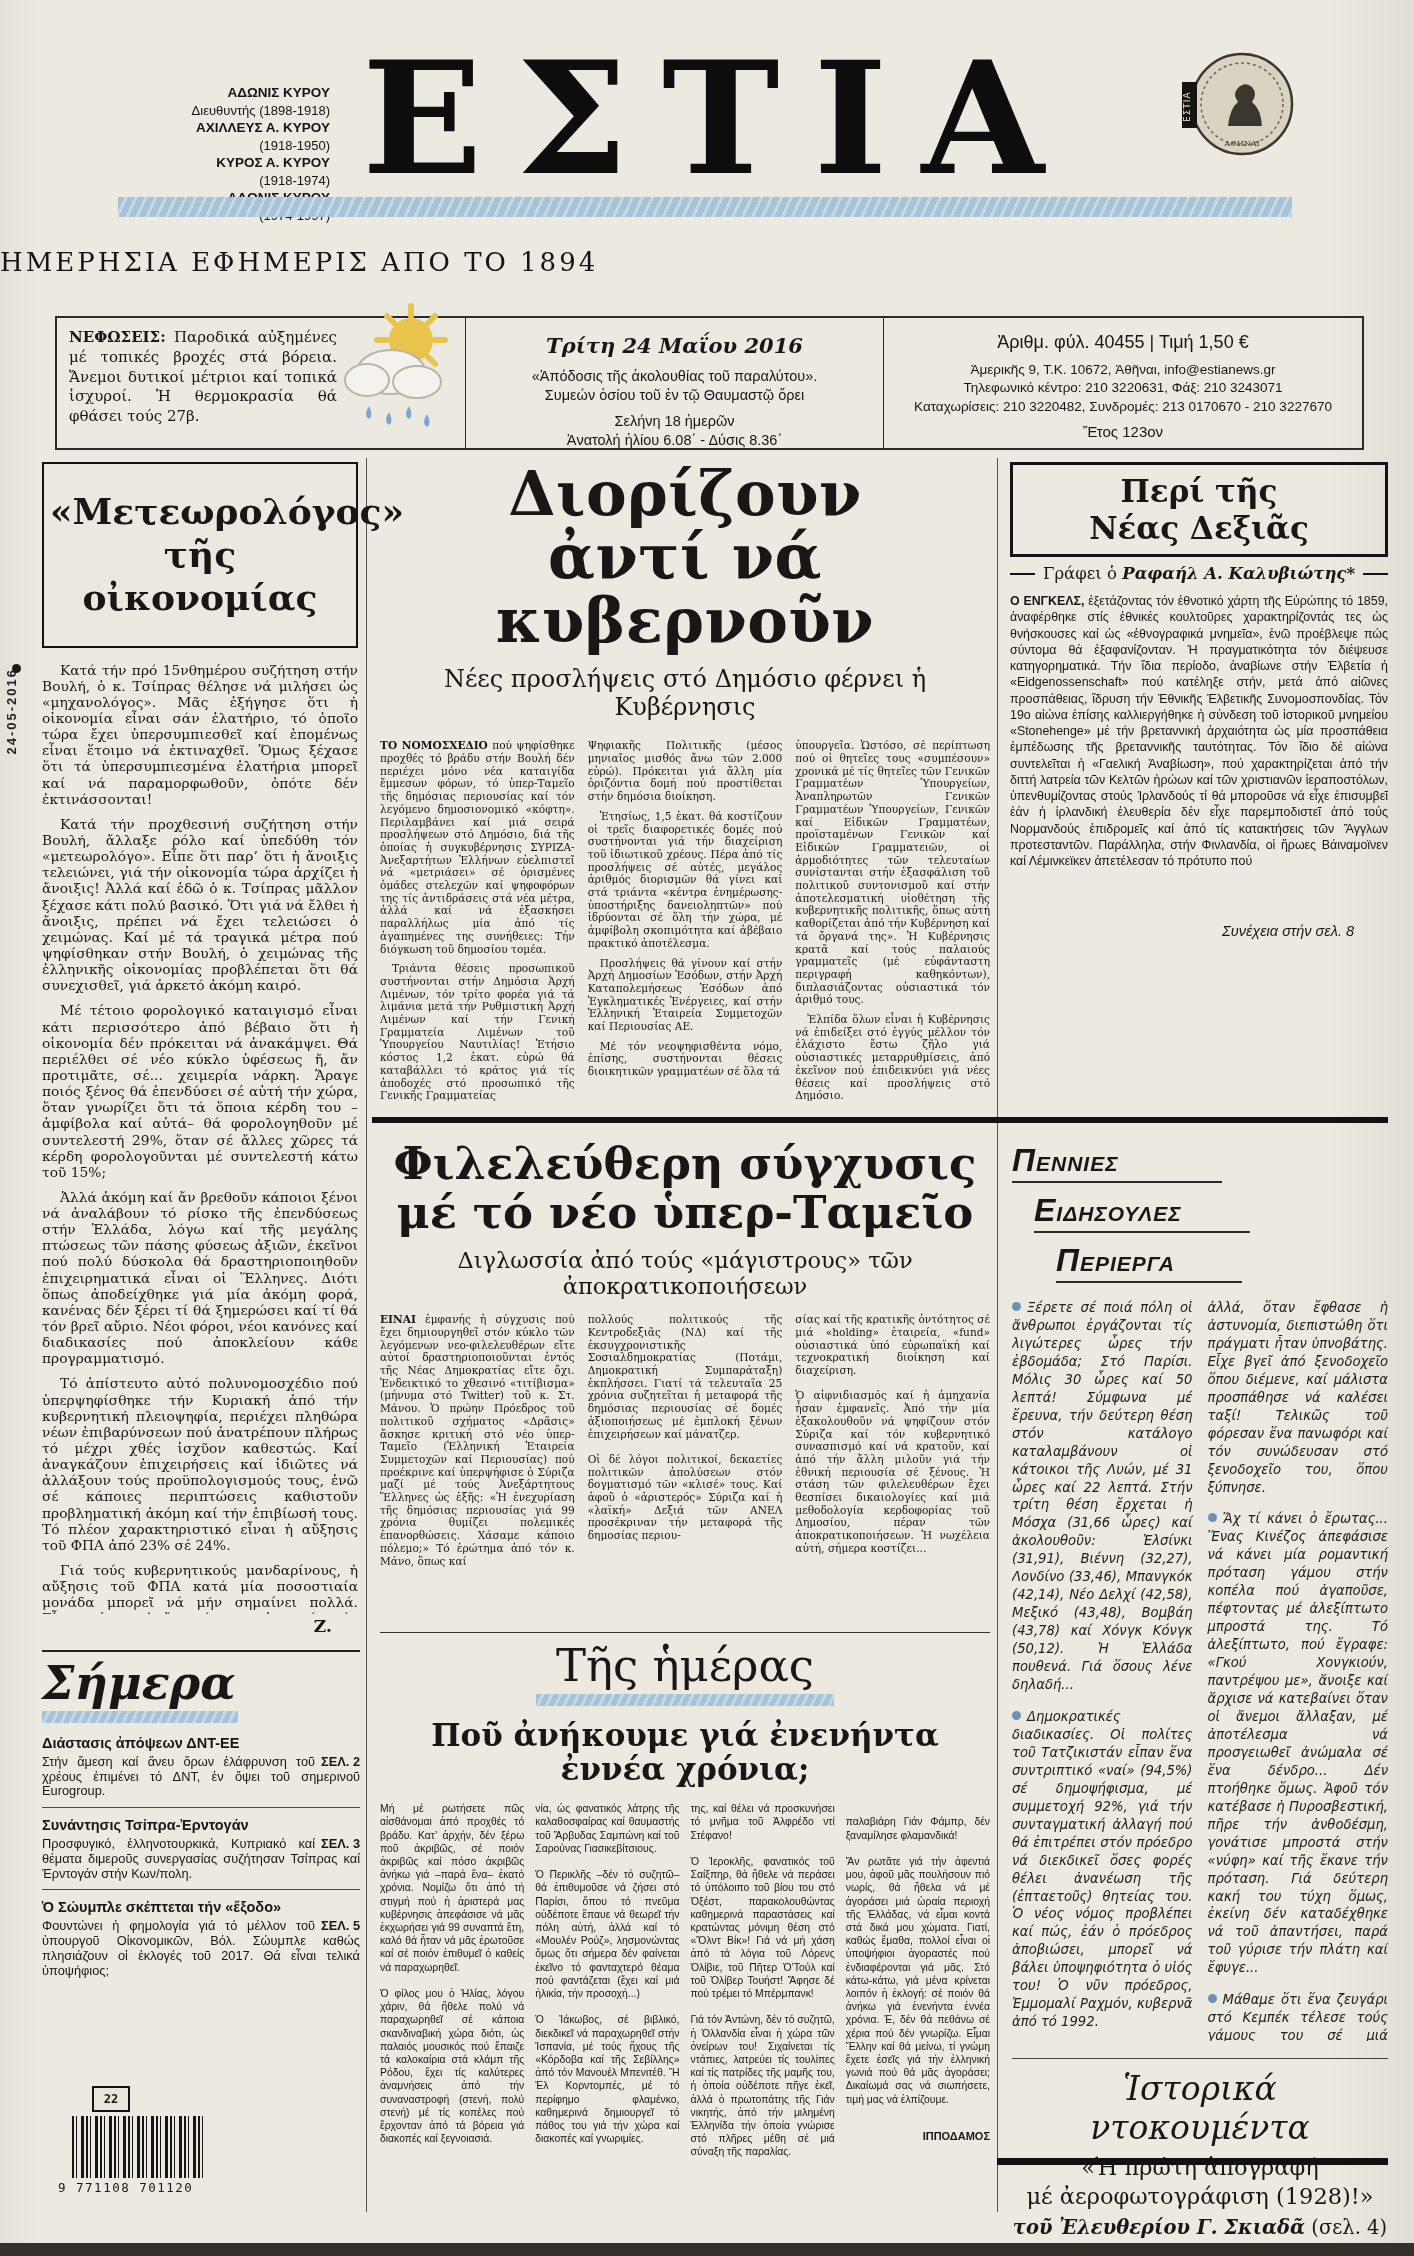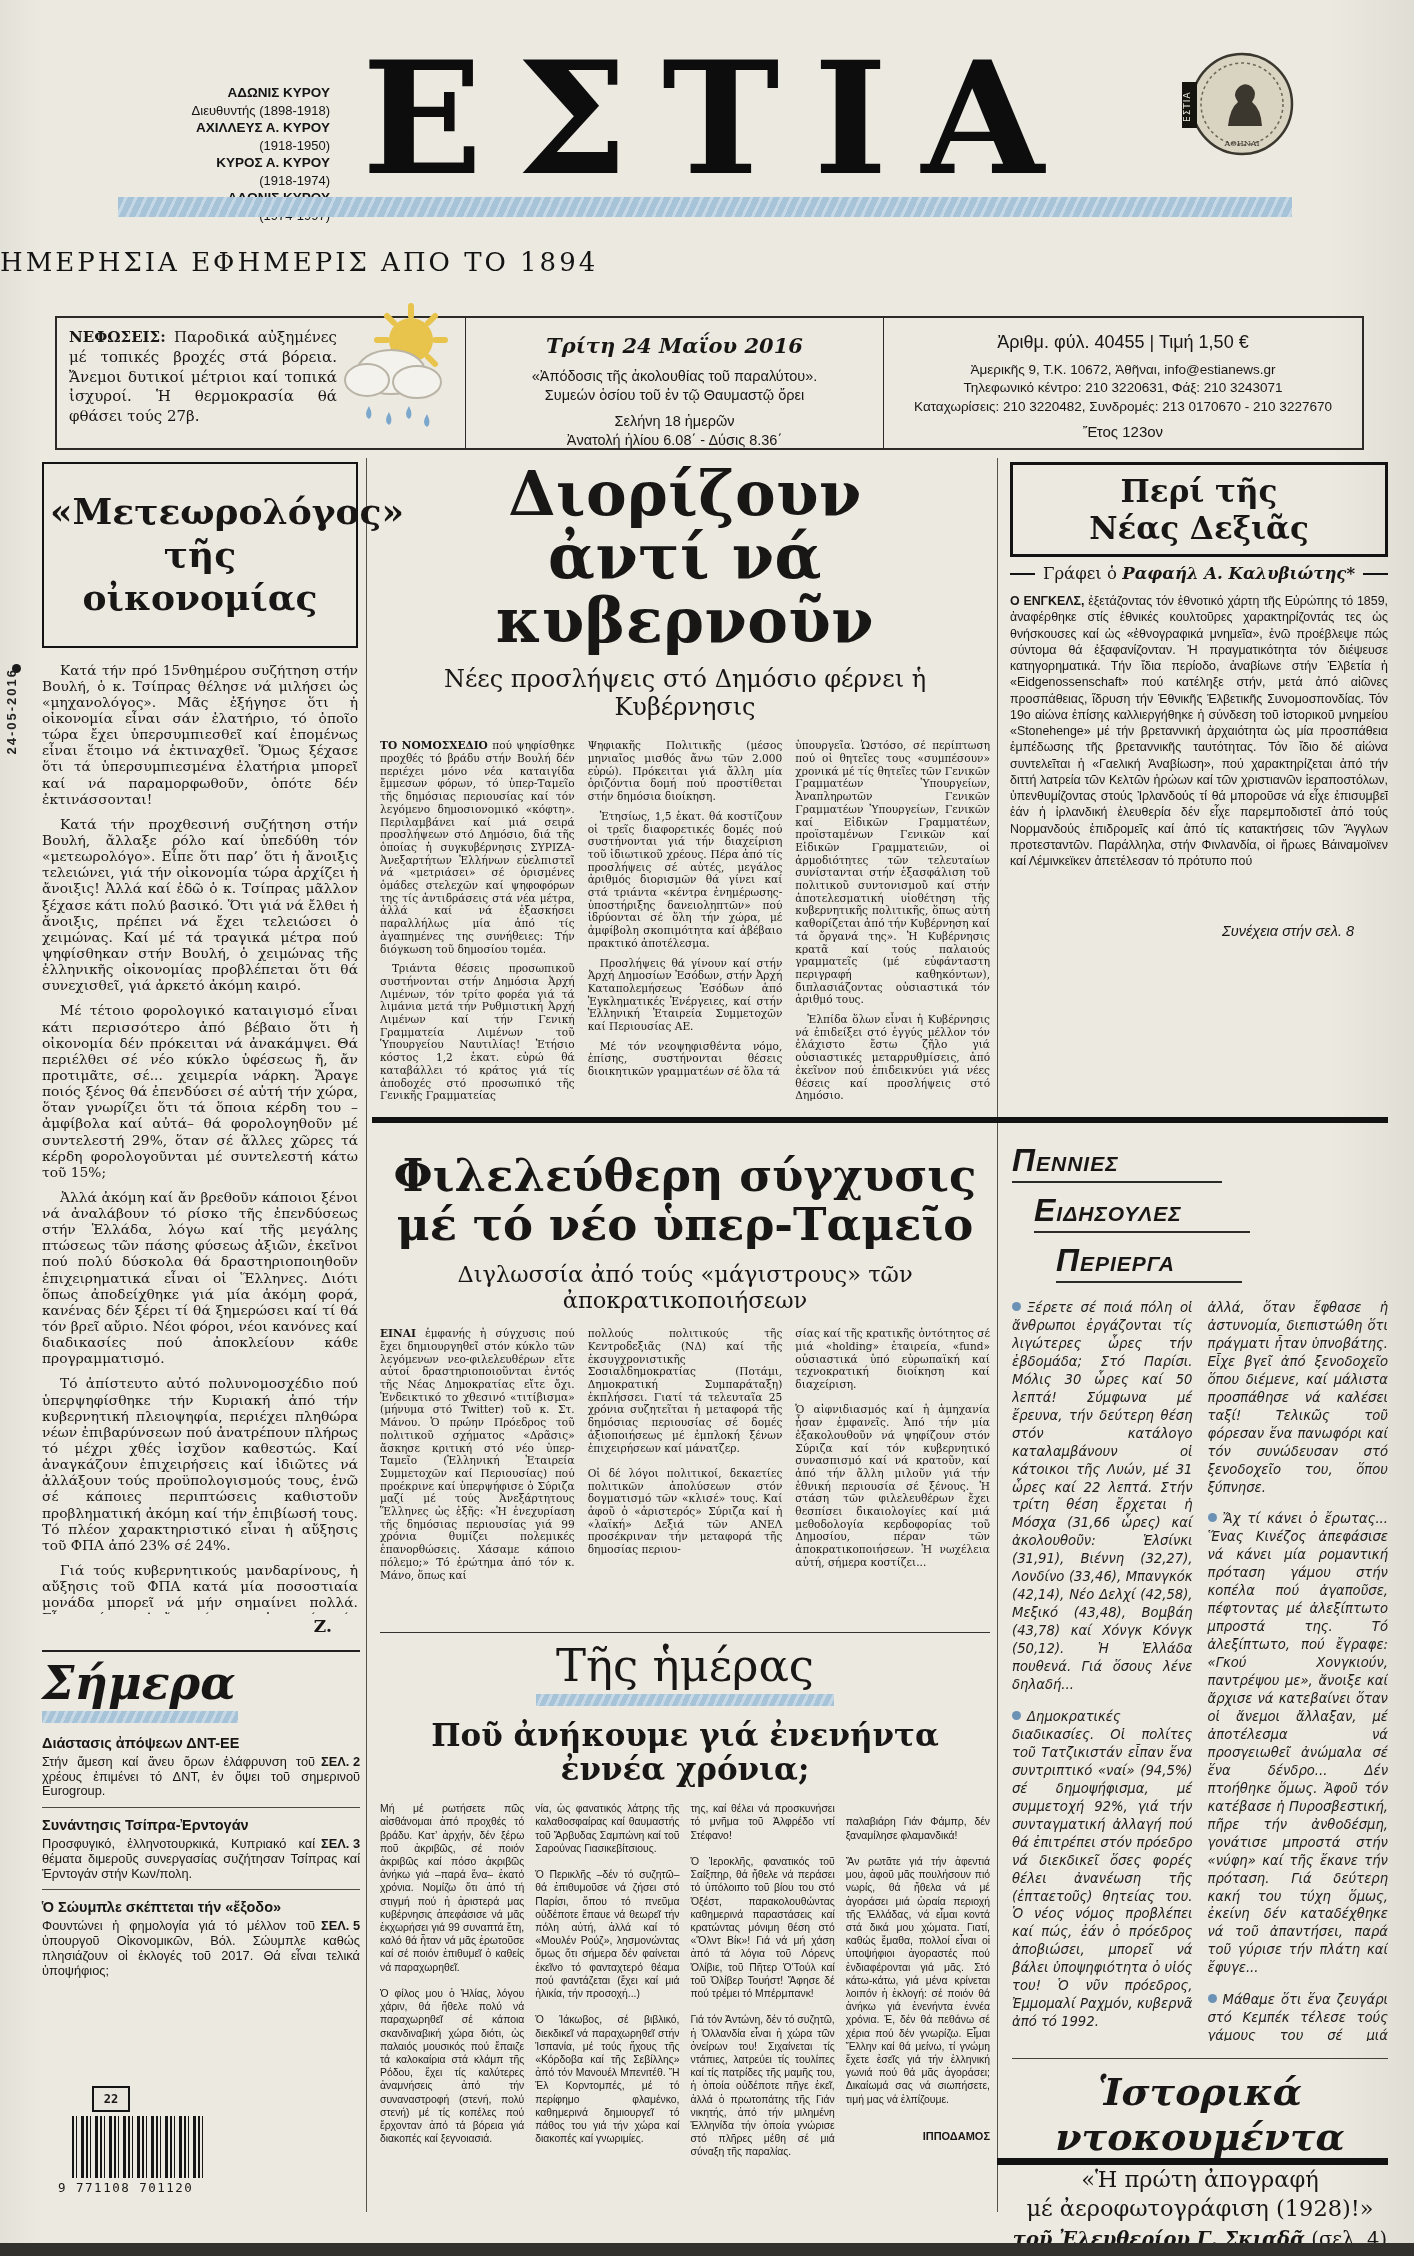--- a/index.html
+++ b/index.html
@@ -81,21 +81,21 @@
   #rb-author{margin-top:6px;font-size:19px;}
   #rb-author b{font-style:italic;}
 
   
   #rule-mid{left:372px;top:1117px;width:1016px;height:6px;background:#121212;}
   #rule-br{left:997px;top:2158px;width:391px;height:7px;background:#121212;}
   #bottom-edge{left:0;top:2243px;width:1414px;height:13px;background:#33312d;}
 
   
   #mid-article{left:380px;top:1140px;width:610px;text-align:center;}
-  #mid-article h2{margin:12px;font-size:45px;line-height:1.08;font-weight:bold;}
+  #mid-article h2{margin:0;font-size:45px;line-height:1.08;font-weight:bold;}
   #mid-article .subhead{margin-top:10px;font-size:22.5px;}
   #mid-cols{margin-top:14px;display:flex;gap:13px;height:298px;overflow:hidden;
     text-align:justify;}
   #mid-cols .col{flex:1;font-size:10.6px;line-height:1.2;white-space:pre-line;}
 
   
   #pennies{left:1012px;top:1142px;width:376px;}
   .pen-h{font-family:"Liberation Sans",sans-serif;font-style:italic;font-weight:bold;
     font-size:21px;letter-spacing:1px;border-bottom:2.5px solid #2a2a28;
     padding-bottom:2px;margin-bottom:9px;width:210px;}
@@ -139,21 +139,21 @@
     background:repeating-linear-gradient(115deg,#a7c3d8 0 5px,#c6d8e6 5px 8px);}
   #ti-title{font-weight:bold;font-size:31px;line-height:1.1;}
   #ti-cols{margin-top:16px;display:flex;gap:11px;height:418px;overflow:hidden;text-align:justify;}
   #ti-cols .col{flex:1;font-family:"Liberation Sans",sans-serif;font-size:10.4px;
     line-height:1.27;white-space:pre-line;}
   #ti-sig{font-weight:bold;text-align:right;font-size:11px;margin-top:24px;}
 
   
   #historika{left:1012px;top:2058px;width:376px;border-top:1.5px solid #43413c;
     padding-top:10px;text-align:center;}
-  #hi-title{font-weight:bold;font-style:italic;font-size:38px;}
+  #hi-title{font-weight:normal;font-style:italic;font-size:33px;}
   #historika .q{font-size:22.5px;line-height:1.3;margin-top:6px;}
   #hi-author{margin-top:4px;font-size:19.5px;}
   #hi-author b{font-style:italic;}
 </style>
 </head>
 <body>
 
 <div id="paper">
 
   <div class="abs" id="edge-dot"></div>

